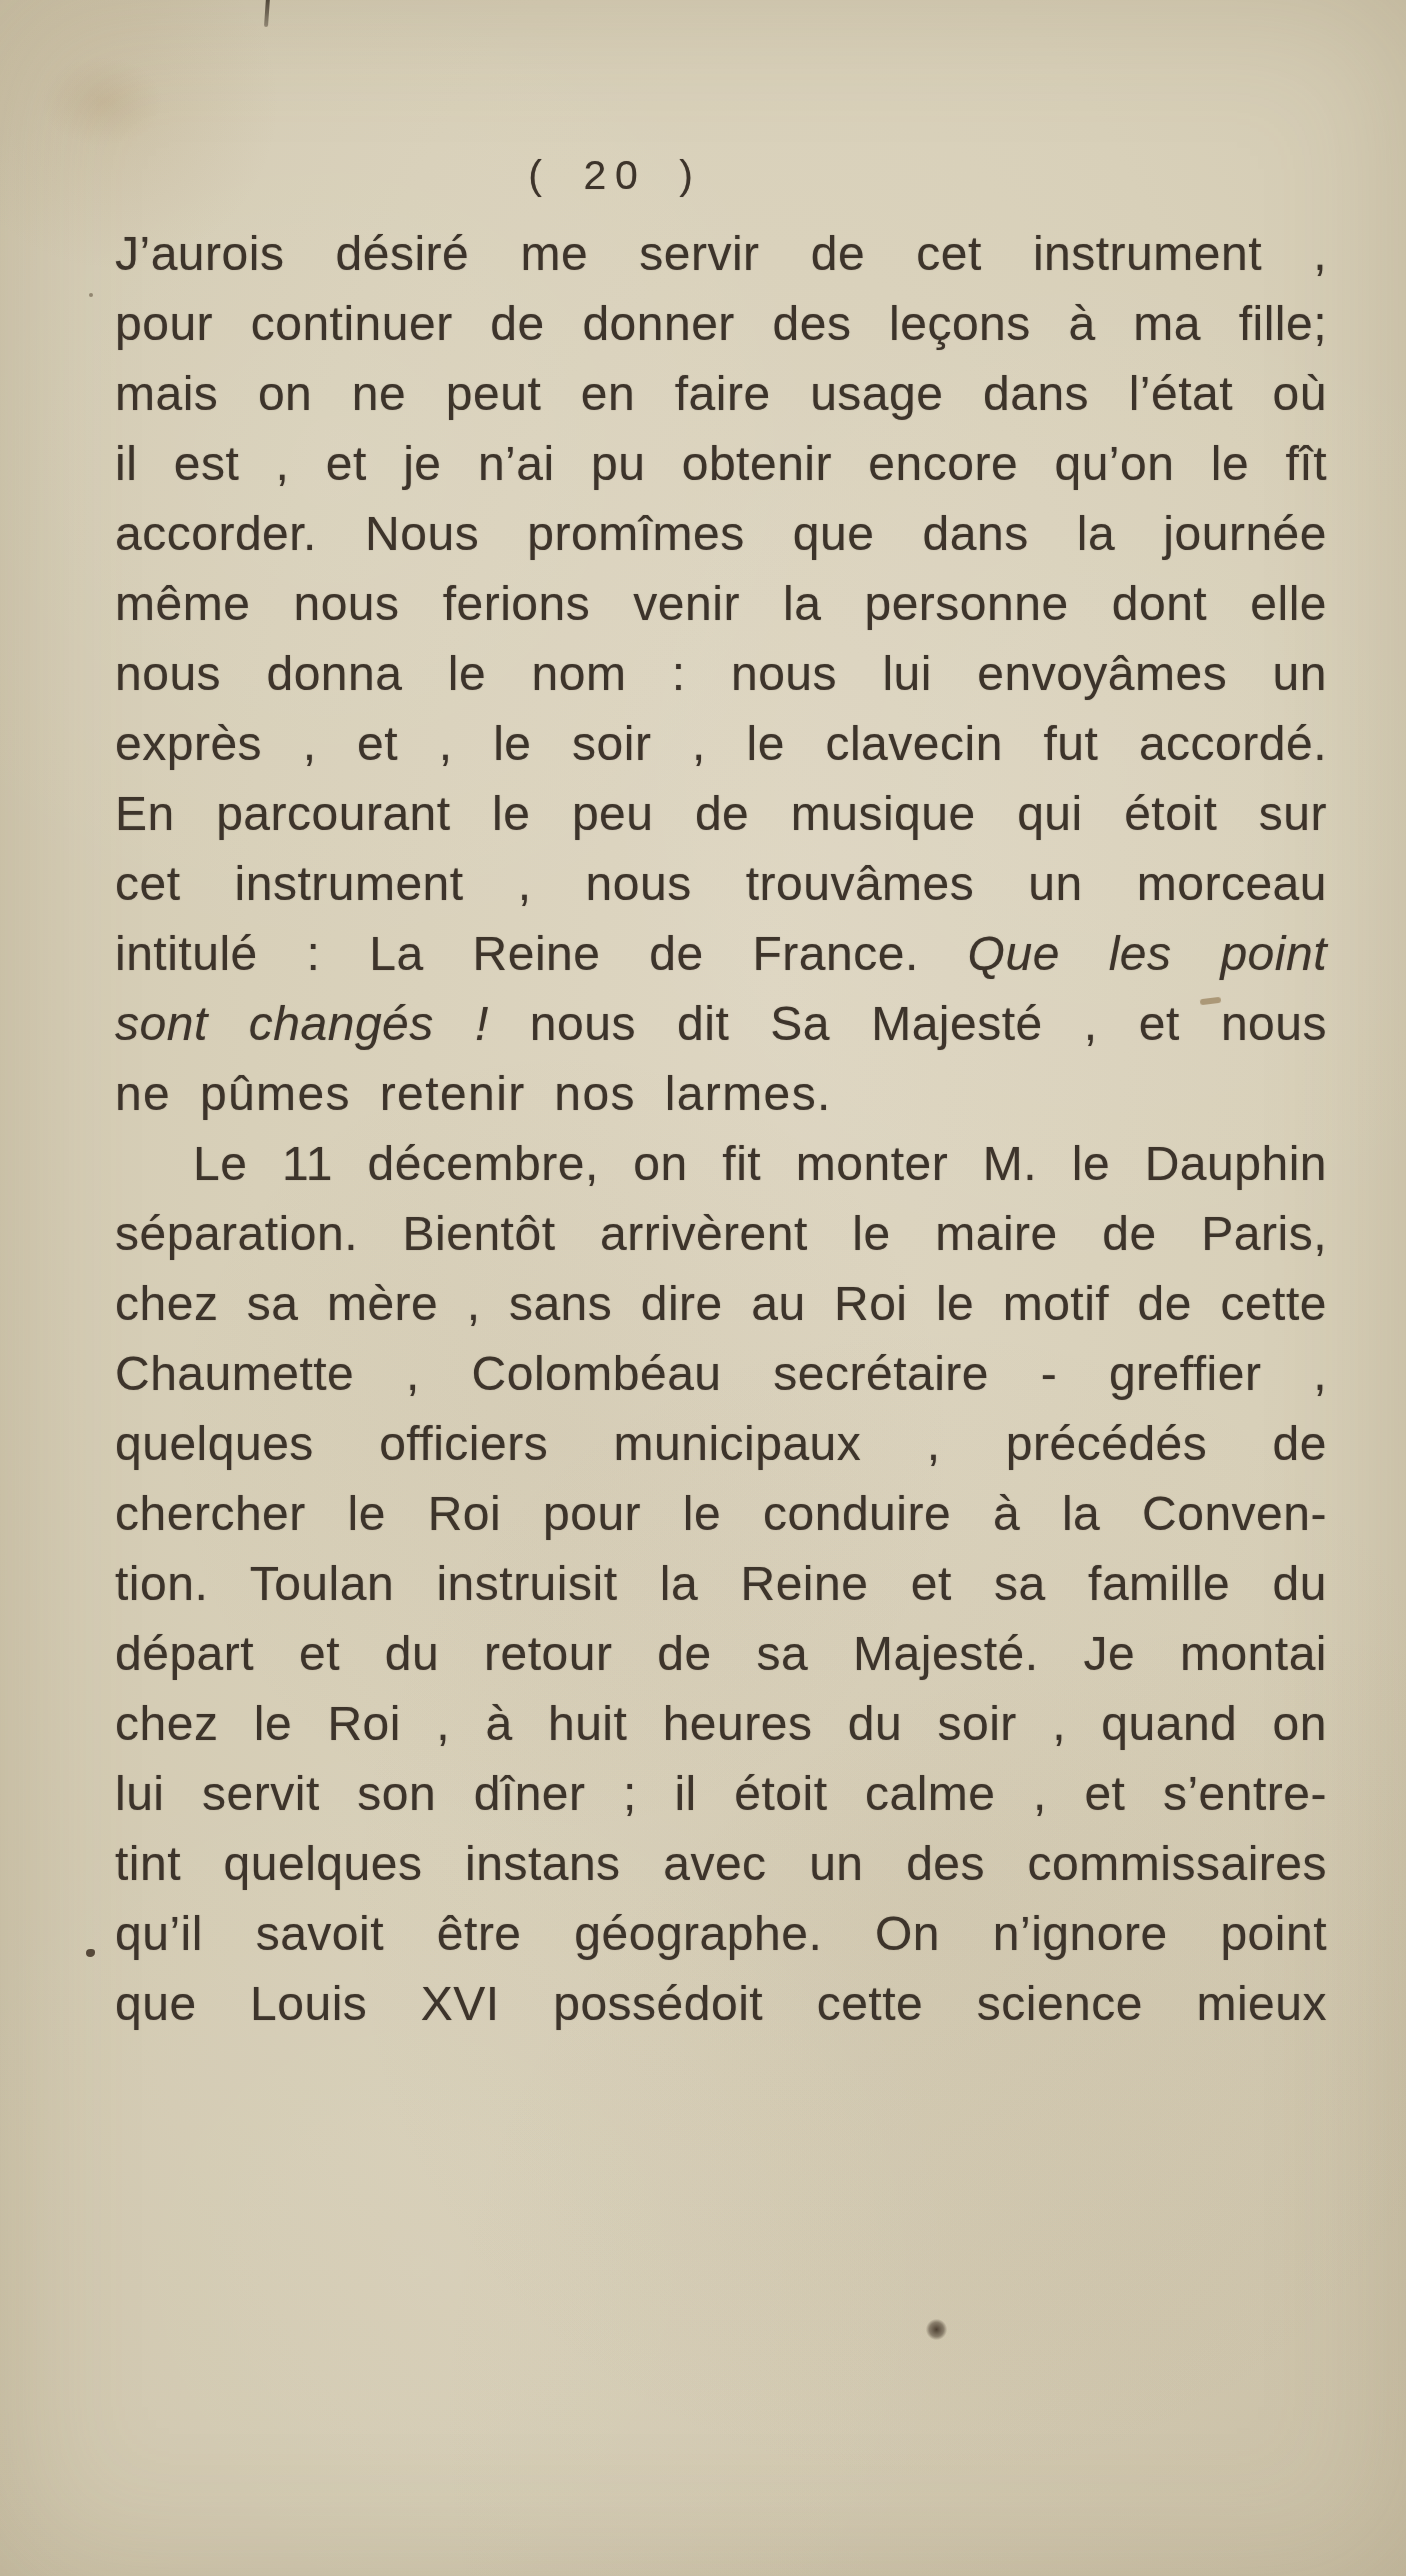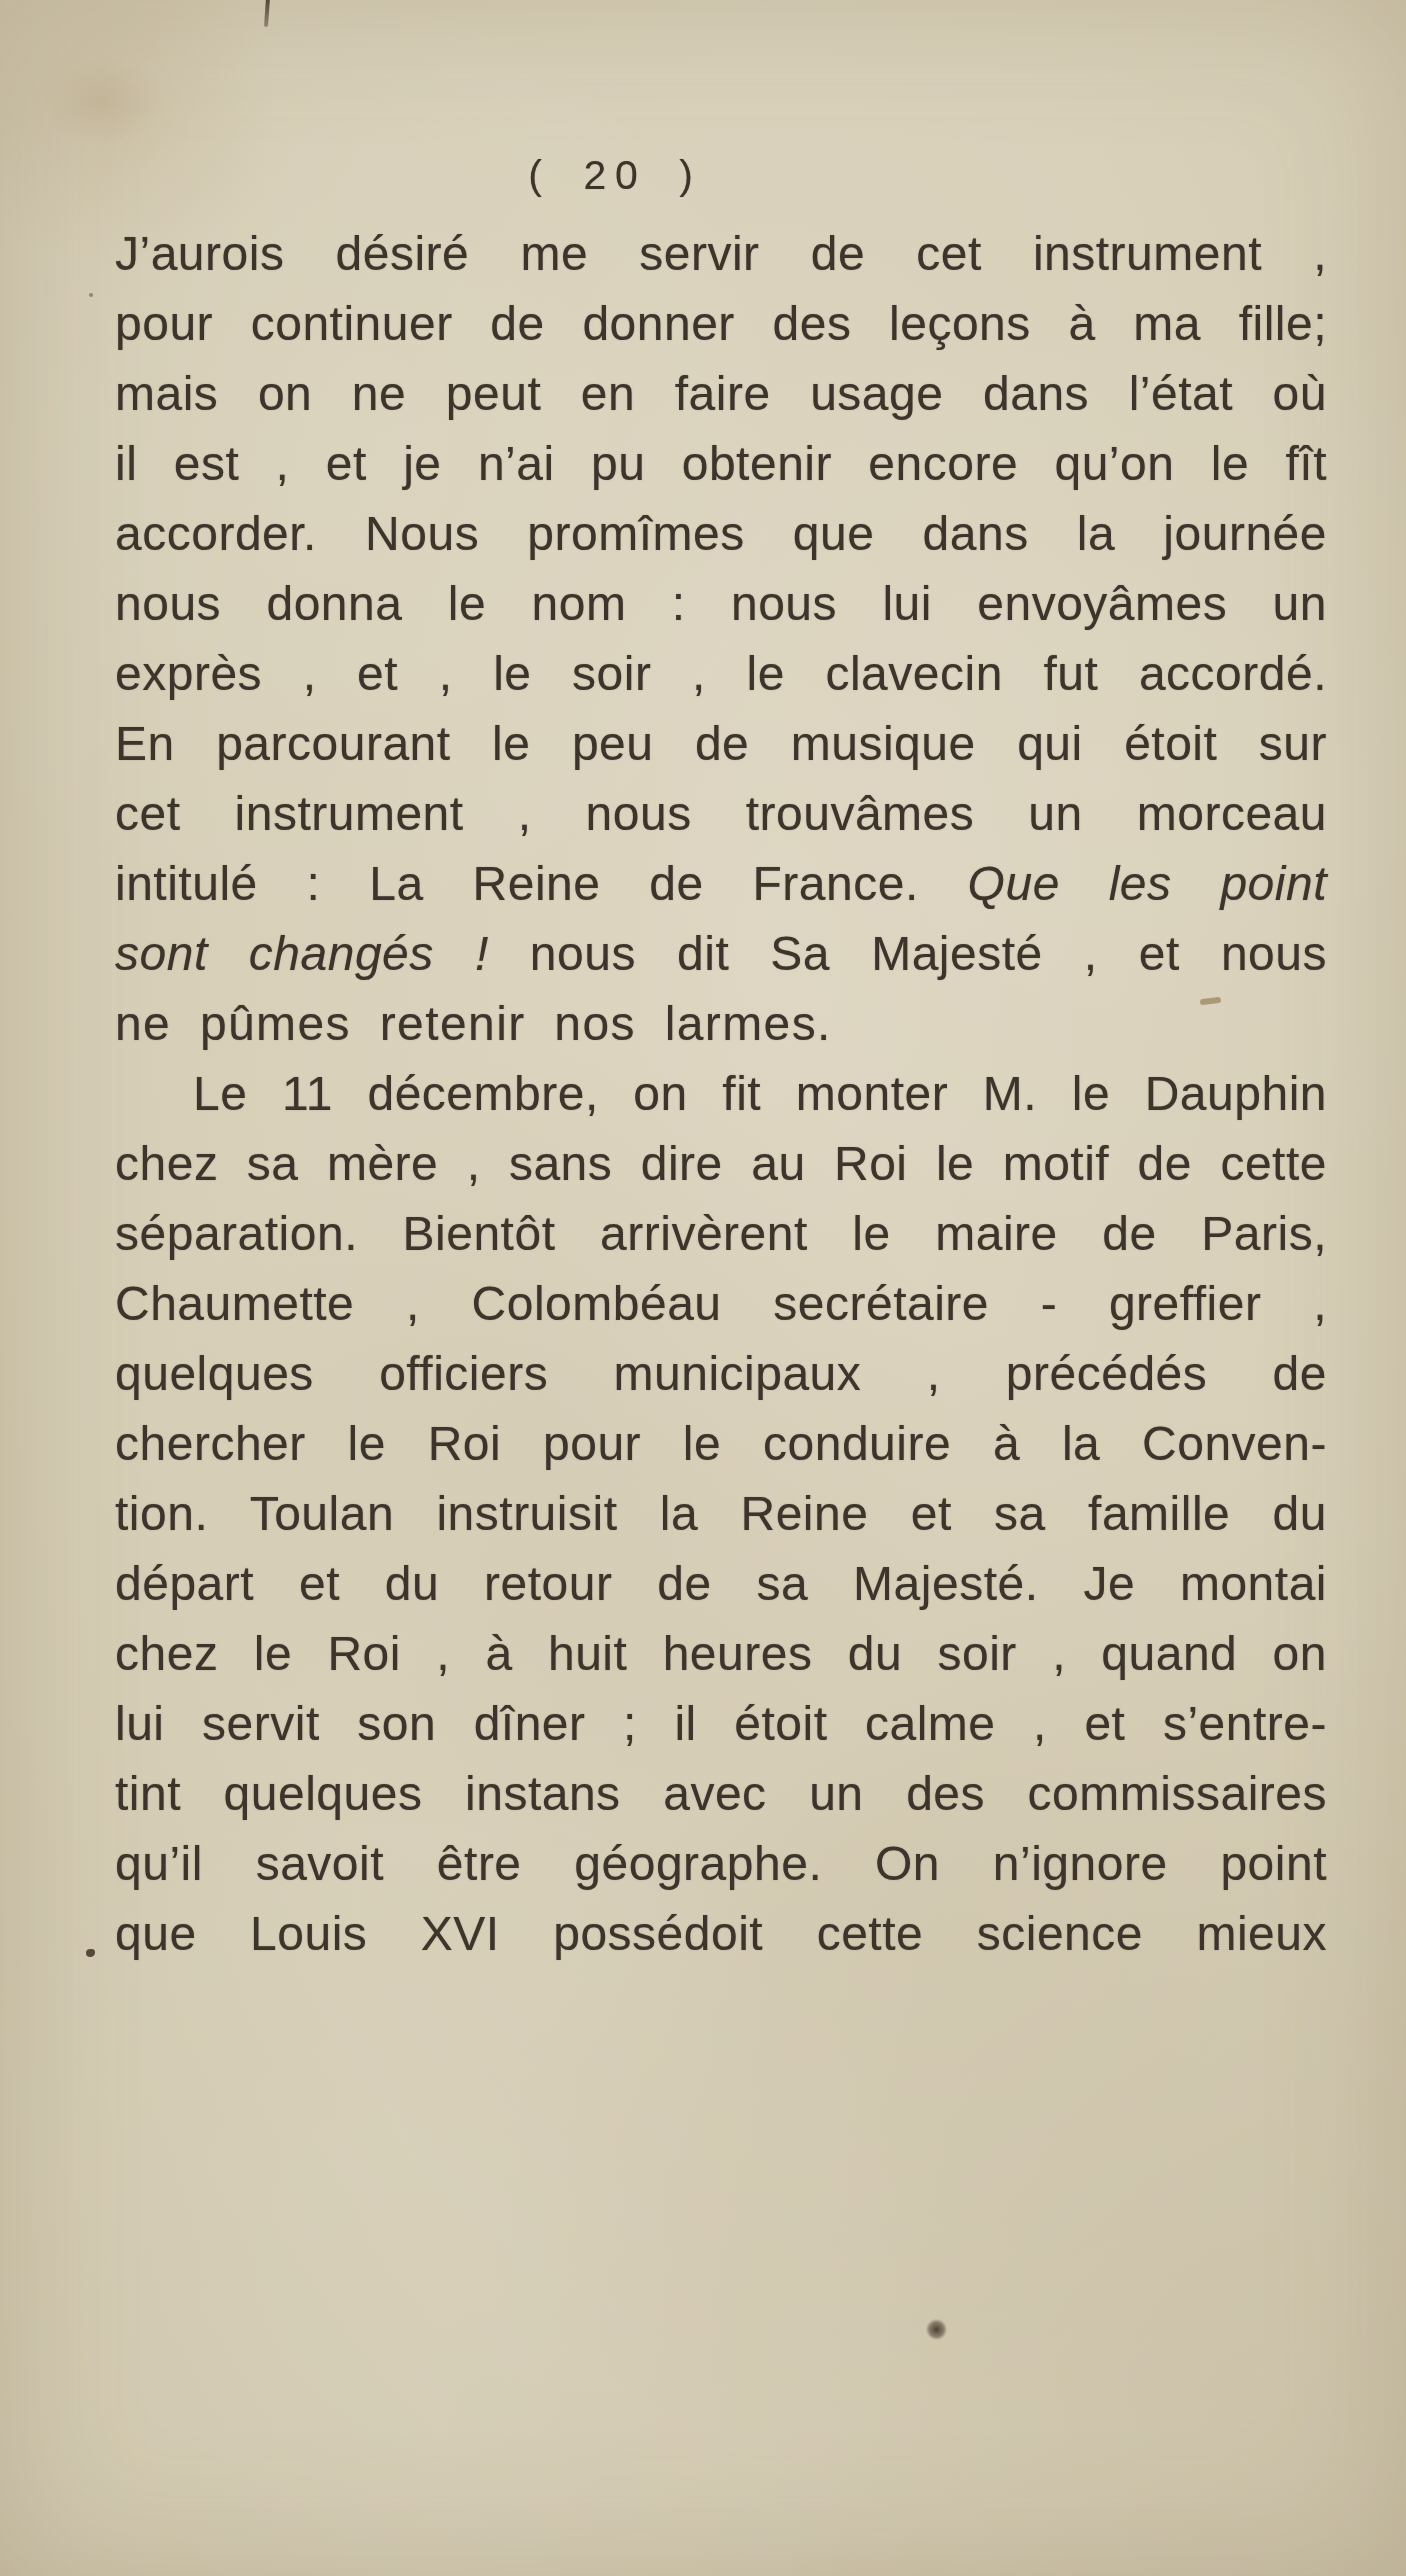--- a/index.html
+++ b/index.html
@@ -134,30 +134,31 @@
   <div class="artifact speck-left-upper"></div>
 
   <div class="page-number">( 20 )</div>
 
   <div class="text-block">
       <div class="line"><span>J’aurois désiré me servir de cet instrument ,</span></div>
       <div class="line"><span>pour continuer de donner des leçons à ma fille;</span></div>
       <div class="line"><span>mais on ne peut en faire usage dans l’état où</span></div>
       <div class="line"><span>il est , et je n’ai pu obtenir encore qu’on le fît</span></div>
       <div class="line"><span>accorder. Nous promîmes que dans la journée</span></div>
+      <div class="line"><span>même nous ferions venir la personne dont elle</span></div>
       <div class="line"><span>nous donna le nom : nous lui envoyâmes un</span></div>
       <div class="line"><span>exprès , et , le soir , le clavecin fut accordé.</span></div>
       <div class="line"><span>En parcourant le peu de musique qui étoit sur</span></div>
       <div class="line"><span>cet instrument , nous trouvâmes un morceau</span></div>
       <div class="line"><span>intitulé : La Reine de France. </span><span class="it">Que les point</span></div>
       <div class="line"><span class="it">sont changés ! </span><span>nous dit Sa Majesté , et nous</span></div>
       <div class="line left"><span>ne pûmes retenir nos larmes.</span></div>
       <div class="line indent"><span>Le 11 décembre, on fit monter M. le Dauphin</span></div>
+      <div class="line"><span>séparation. Bientôt arrivèrent le maire de Paris,</span></div>
       <div class="line"><span>chez sa mère , sans dire au Roi le motif de cette</span></div>
-      <div class="line"><span>séparation. Bientôt arrivèrent le maire de Paris,</span></div>
       <div class="line"><span>Chaumette , Colombéau secrétaire - greffier ,</span></div>
       <div class="line"><span>quelques officiers municipaux , précédés de</span></div>
       <div class="line"><span>chercher le Roi pour le conduire à la Conven-</span></div>
       <div class="line"><span>tion. Toulan instruisit la Reine et sa famille du</span></div>
       <div class="line"><span>départ et du retour de sa Majesté. Je montai</span></div>
       <div class="line"><span>chez le Roi , à huit heures du soir , quand on</span></div>
       <div class="line"><span>lui servit son dîner ; il étoit calme , et s’entre-</span></div>
       <div class="line"><span>tint quelques instans avec un des commissaires</span></div>
       <div class="line"><span>qu’il savoit être géographe. On n’ignore point</span></div>
       <div class="line"><span>que Louis XVI possédoit cette science mieux</span></div>

